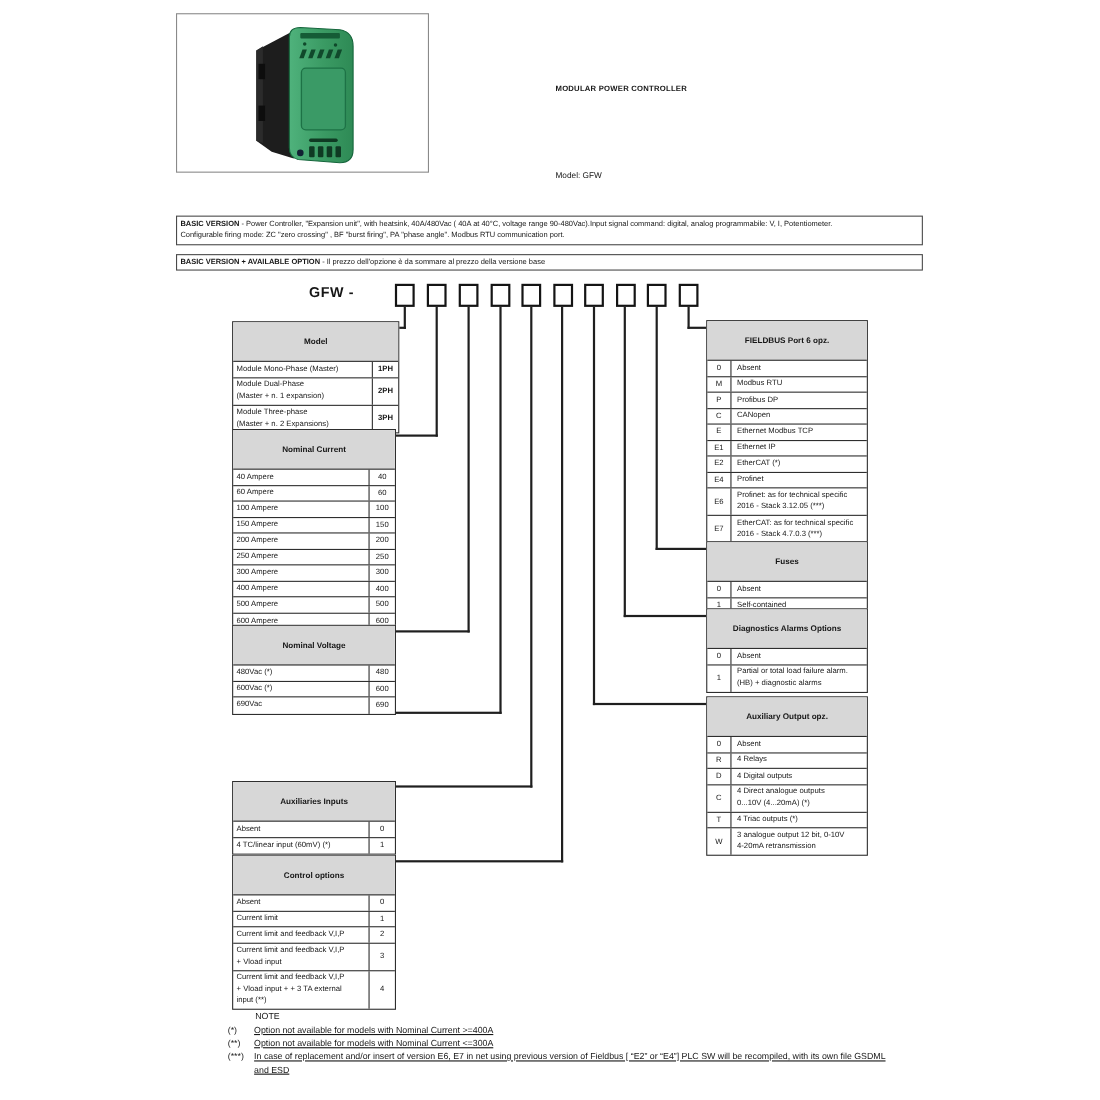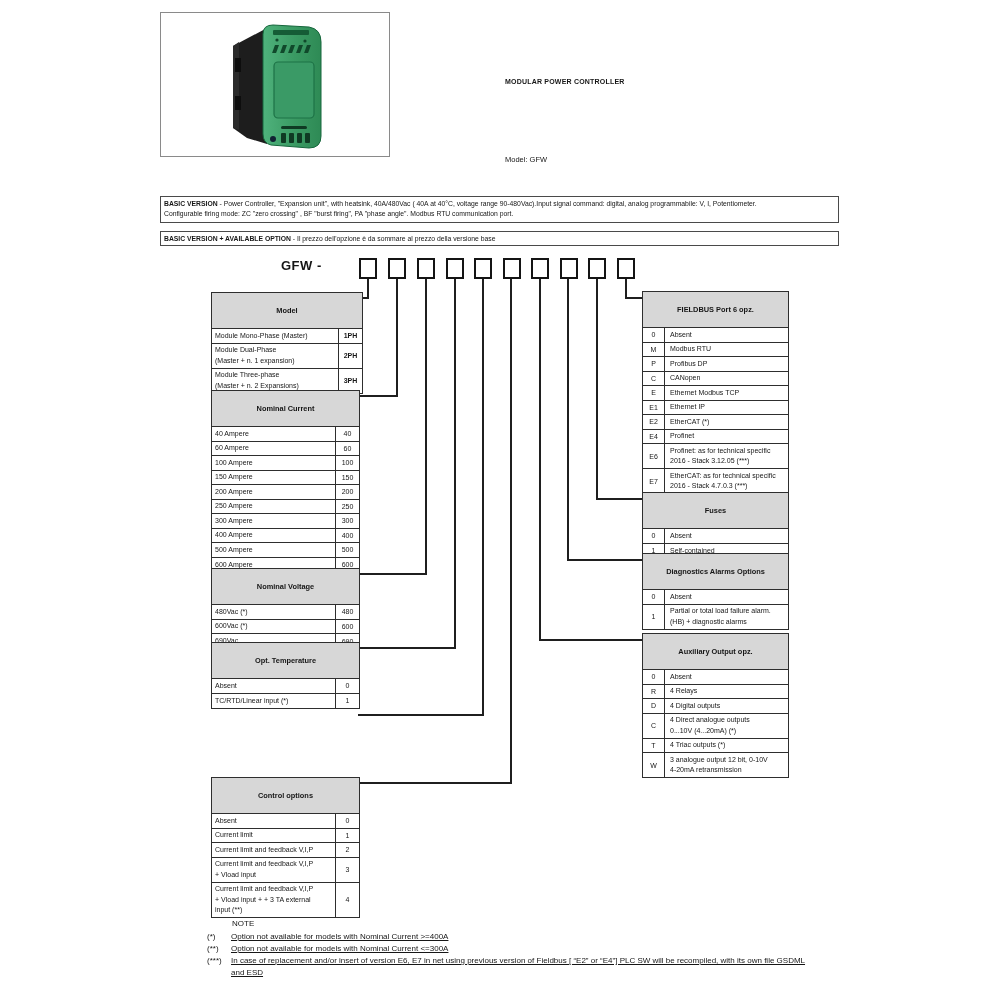--- a/index.html
+++ b/index.html
@@ -214,28 +214,28 @@
       </div>
       <div class="trow">
         <div class="lbl">600Vac (*)</div>
         <div class="code">600</div>
       </div>
       <div class="trow">
         <div class="lbl">690Vac</div>
         <div class="code">690</div>
       </div>
     </div>
-  <div class="table code-right" style="left:211px;top:642px;width:147px">
-      <div class="thead">Opt. Temperature</div>
-      <div class="trow">
-        <div class="lbl">Absent</div>
-        <div class="code">0</div>
-      </div>
-      <div class="trow">
-        <div class="lbl">TC/RTD/Linear input (*)</div>
+  <div class="table code-right" style="left:211px;top:710px;width:147px">
+      <div class="thead">Auxiliaries Inputs</div>
+      <div class="trow">
+        <div class="lbl">Absent</div>
+        <div class="code">0</div>
+      </div>
+      <div class="trow">
+        <div class="lbl">4 TC/linear input (60mV) (*)</div>
         <div class="code">1</div>
       </div>
     </div>
   <div class="table code-right" style="left:211px;top:777px;width:147px">
       <div class="thead">Control options</div>
       <div class="trow">
         <div class="lbl">Absent</div>
         <div class="code">0</div>
       </div>
       <div class="trow">

